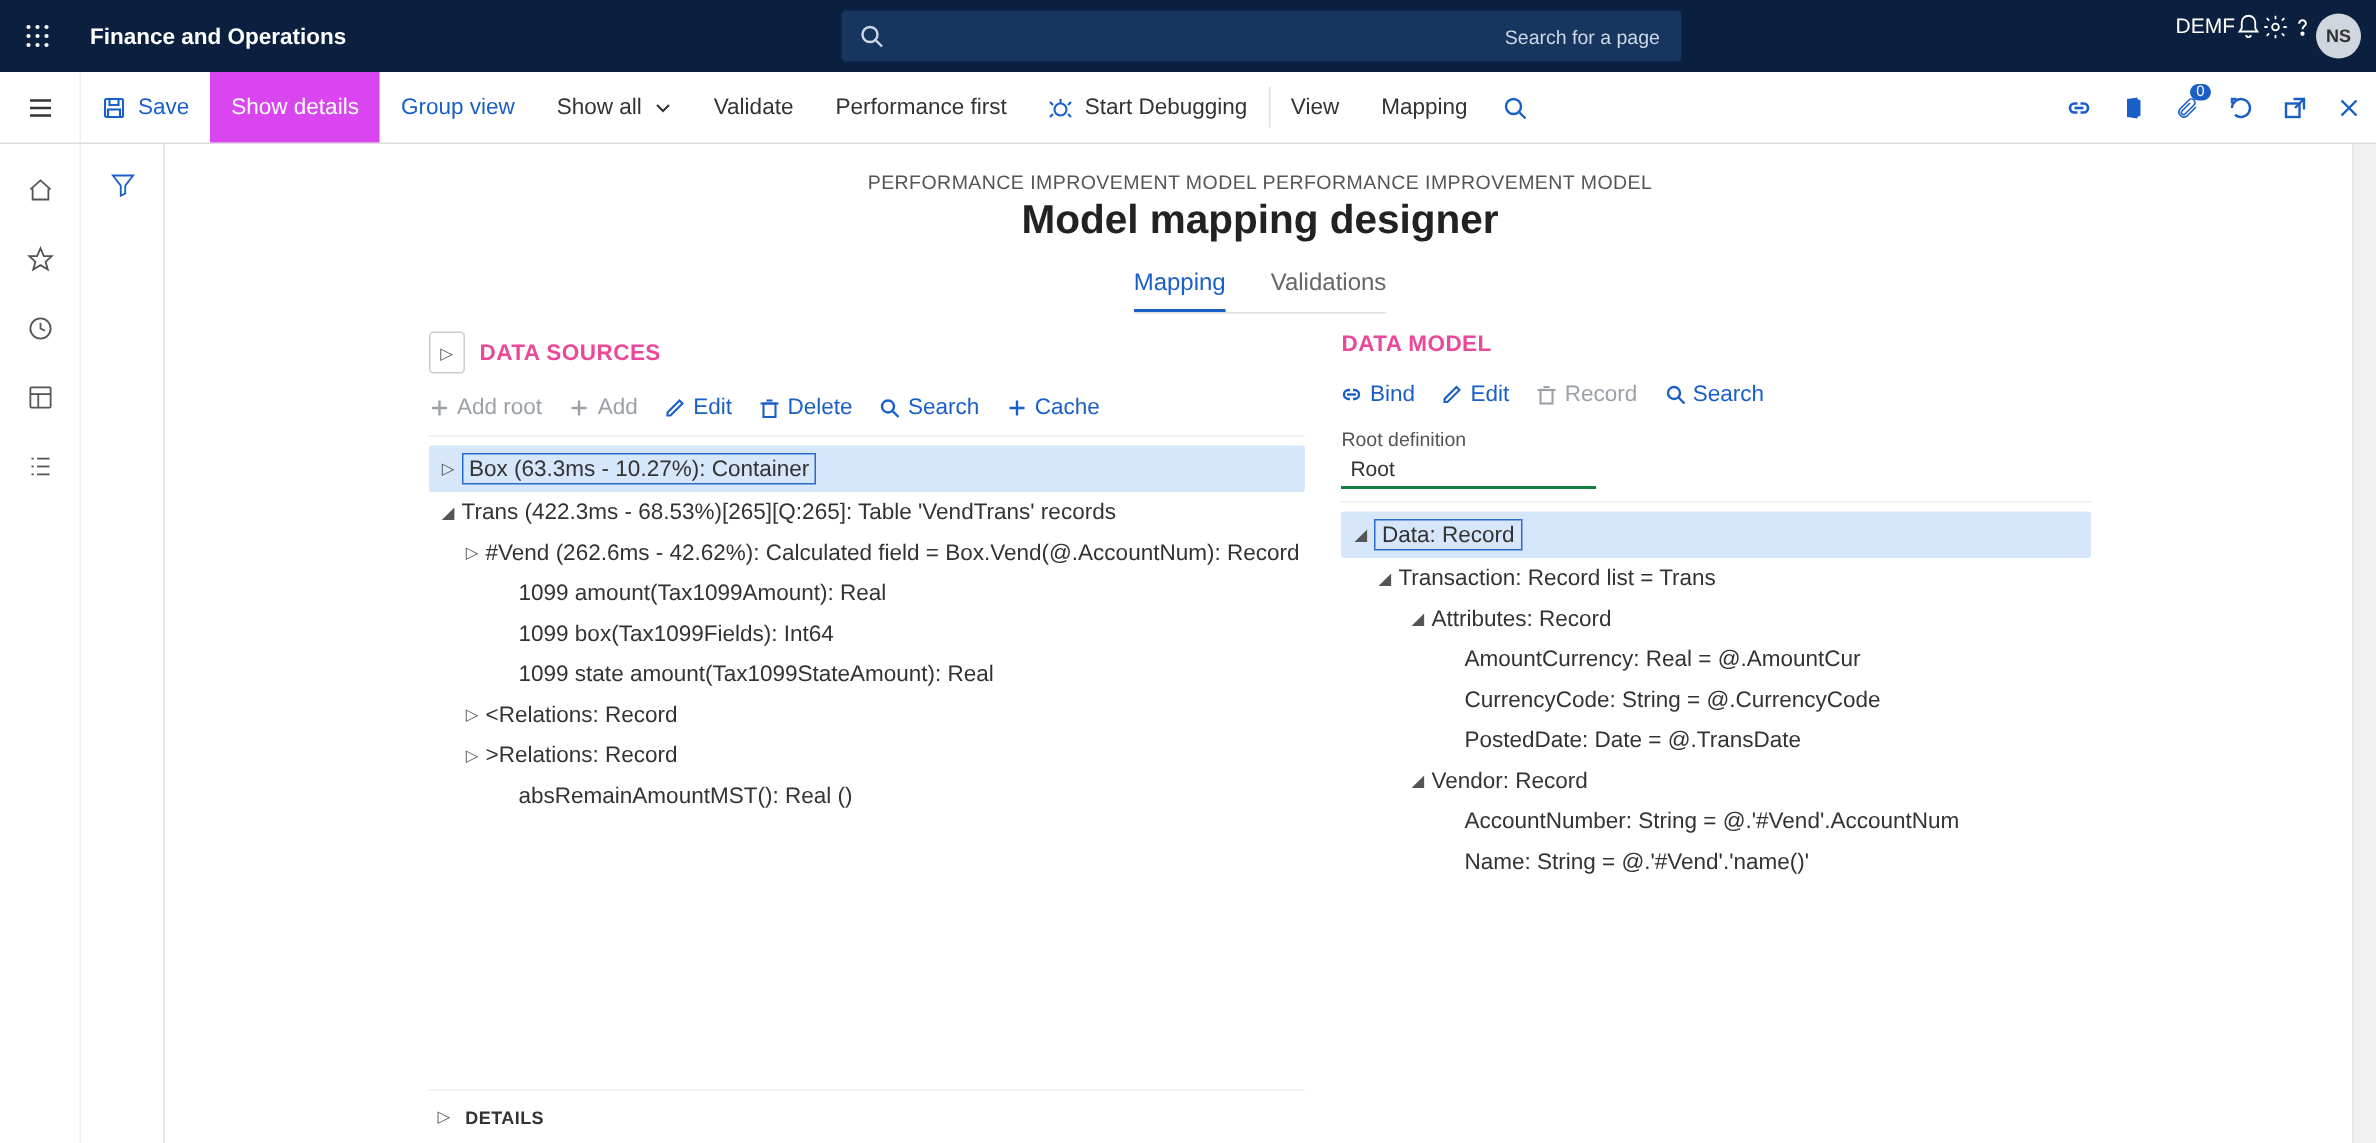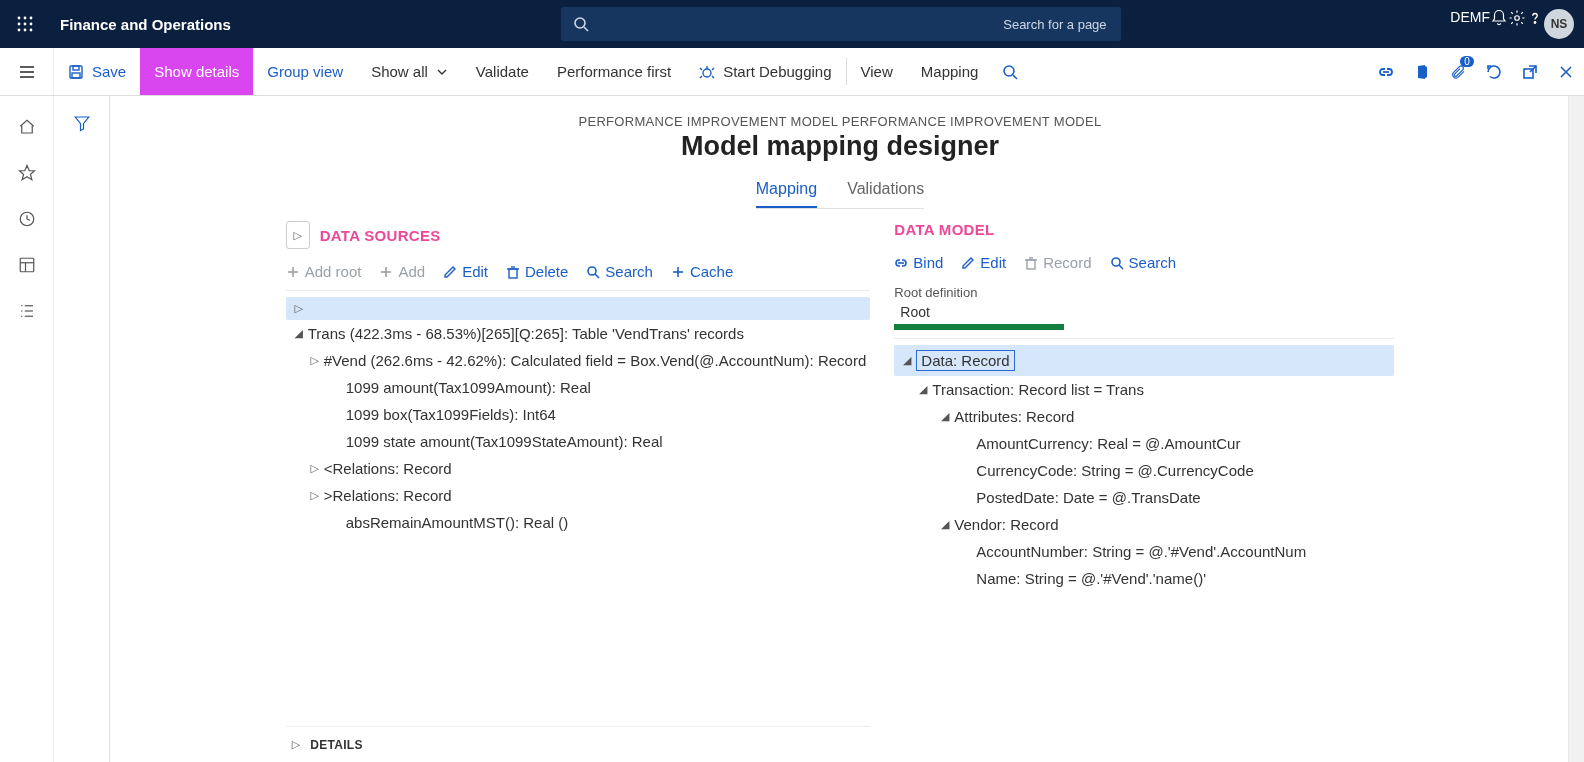--- a/index.html
+++ b/index.html
@@ -137,21 +137,21 @@
   }
   .node .twisty { width: 18px; text-align: center; color: #555; font-size: 11px; cursor: pointer;}
   .node.selected { background: #d6e6fb; }
   .node .node-text.boxed { border: 1px solid #2a6ad1; padding: 1px 4px; }
   .indent-0 { padding-left: 4px; }
   .indent-1 { padding-left: 20px; }
   .indent-2 { padding-left: 42px; }
   .indent-3 { padding-left: 64px; }
 
   .root-def-lbl { color: #555; font-size: 13px; margin-top: 4px; }
-  .root-def-val { background: #fff; padding: 4px 6px; border-bottom: 6px solid #15803d; width: 170px; margin-bottom: 8px;}
+  .root-def-val { background: #fff; padding: 4px 6px; border-bottom: 2px solid #15803d; width: 170px; margin-bottom: 8px;}
 
   .details-row {
     display: flex; align-items: center; gap: 10px; height: 36px;
     border-top: 1px solid #eee; cursor: pointer;
   }
   .details-row .caret { font-size: 11px; color: #555; margin-left: 6px;}
   .details-row .lbl { font-size: 12px; font-weight: 700; letter-spacing: .3px; }
 
   
   .right-scroll { width: 16px; background: #f1f1f1; border-left: 1px solid #e6e6e6; position: relative;}
@@ -407,20 +407,21 @@
                 <line x1="7" y1="2" x2="7" y2="12"></line>
                 <line x1="2" y1="7" x2="12" y2="7"></line>
               </svg>
             <span>Cache</span>
           </span>
         </div>
 
         <div class="tree">
           <div class="node selected indent-0">
             <span class="twisty">▷</span>
+            <span class="node-text boxed">Box (63.3ms - 10.27%): Container</span>
           </div>
           <div class="node indent-0">
             <span class="twisty">◢</span>
             <span class="node-text">Trans (422.3ms - 68.53%)[265][Q:265]: Table 'VendTrans' records</span>
           </div>
           <div class="node indent-1">
             <span class="twisty">▷</span>
             <span class="node-text">#Vend (262.6ms - 42.62%): Calculated field = Box.Vend(@.AccountNum): Record</span>
           </div>
           <div class="node indent-2">

